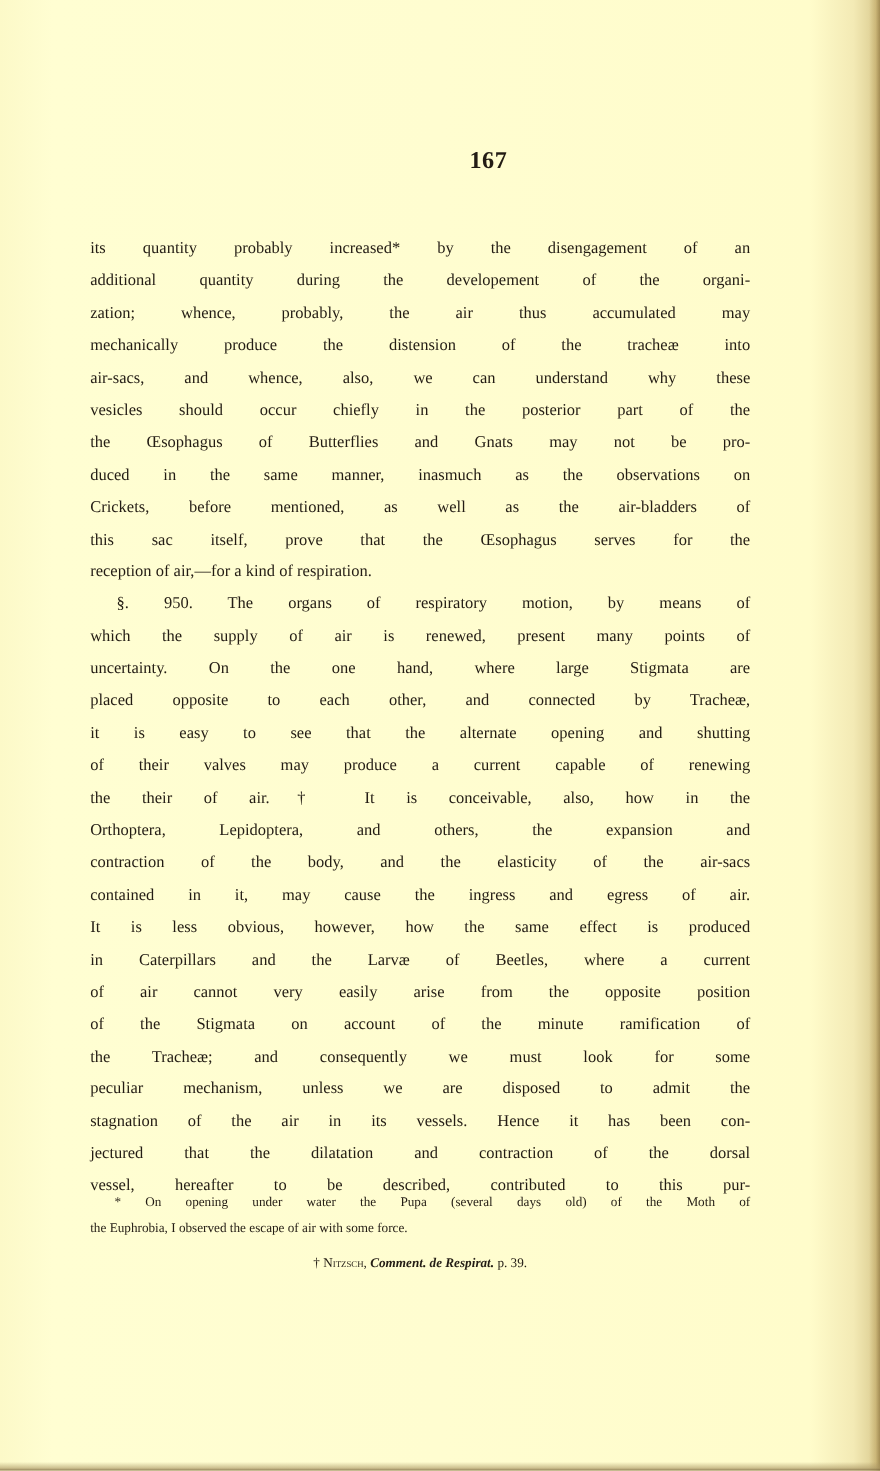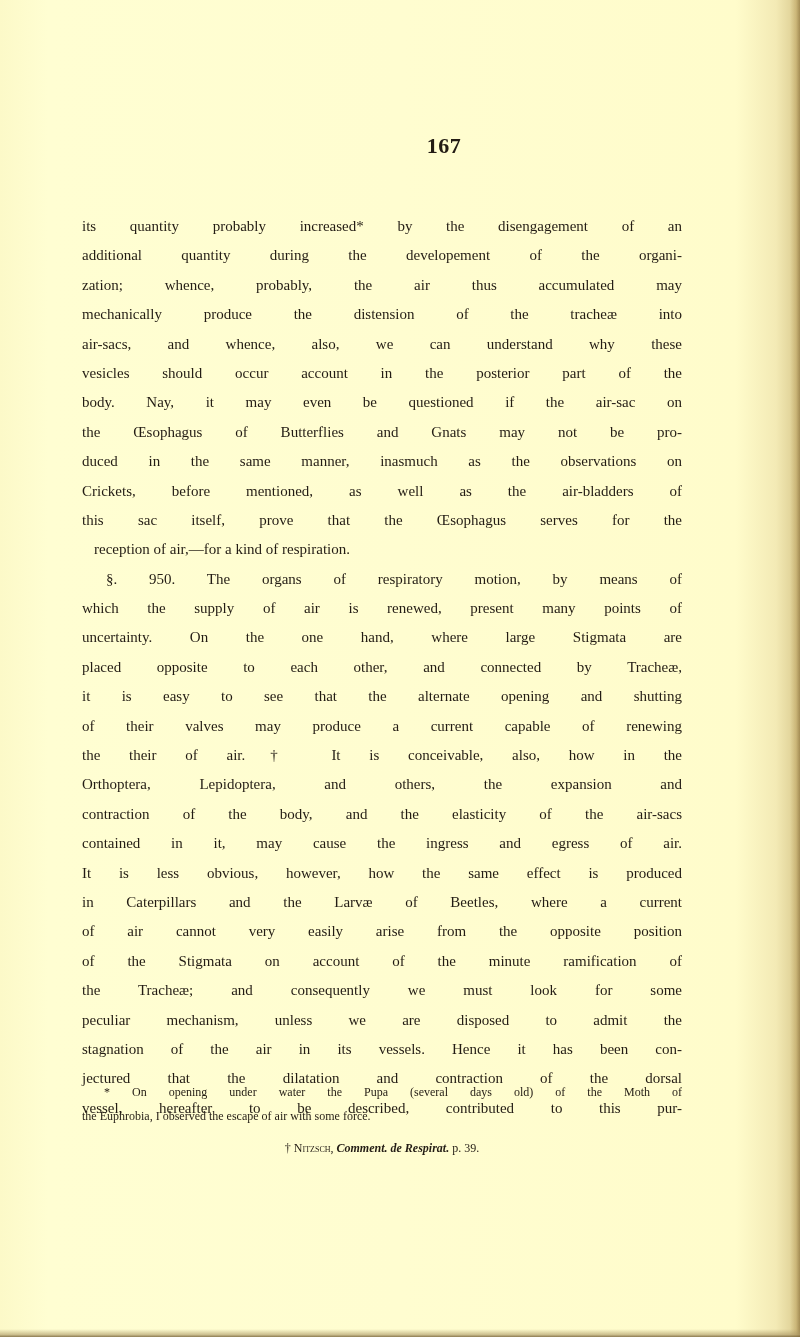--- a/index.html
+++ b/index.html
@@ -53,21 +53,20 @@
     .line {
       height: 29.4px;
       font-size: 15px;
       line-height: 29.4px;
       white-space: nowrap;
       text-align: justify;
       text-align-last: justify;
     }
     .line.last {
       text-align-last: left;
-      margin-left: 12px;
     }
     .line.indent {
       padding-left: 24px;
     }
     .footnotes {
       position: absolute;
       left: 82px;
       top: 1080px;
       width: 600px;
     }
@@ -94,22 +93,21 @@
 
 <div class="page">
   <div class="page-number">167</div>
 
   <div class="body-text">
     <div class="line">its quantity probably increased* by the disengagement of an</div>
     <div class="line">additional quantity during the developement of the organi-</div>
     <div class="line">zation; whence, probably, the air thus accumulated may</div>
     <div class="line">mechanically produce the distension of the tracheæ into</div>
     <div class="line">air-sacs, and whence, also, we can understand why these</div>
-    <div class="line">vesicles should occur account in the posterior part of the</div>
-    <div class="line">body. Nay, it may even be questioned if the air-sac on</div>
+    <div class="line">vesicles should occur chiefly in the posterior part of the</div>
     <div class="line">the Œsophagus of Butterflies and Gnats may not be pro-</div>
     <div class="line">duced in the same manner, inasmuch as the observations on</div>
     <div class="line">Crickets, before mentioned, as well as the air-bladders of</div>
     <div class="line">this sac itself, prove that the Œsophagus serves for the</div>
     <div class="line last">reception of air,—for a kind of respiration.</div>
     <div class="line indent">§. 950. The organs of respiratory motion, by means of</div>
     <div class="line">which the supply of air is renewed, present many points of</div>
     <div class="line">uncertainty. On the one hand, where large Stigmata are</div>
     <div class="line">placed opposite to each other, and connected by Tracheæ,</div>
     <div class="line">it is easy to see that the alternate opening and shutting</div>

